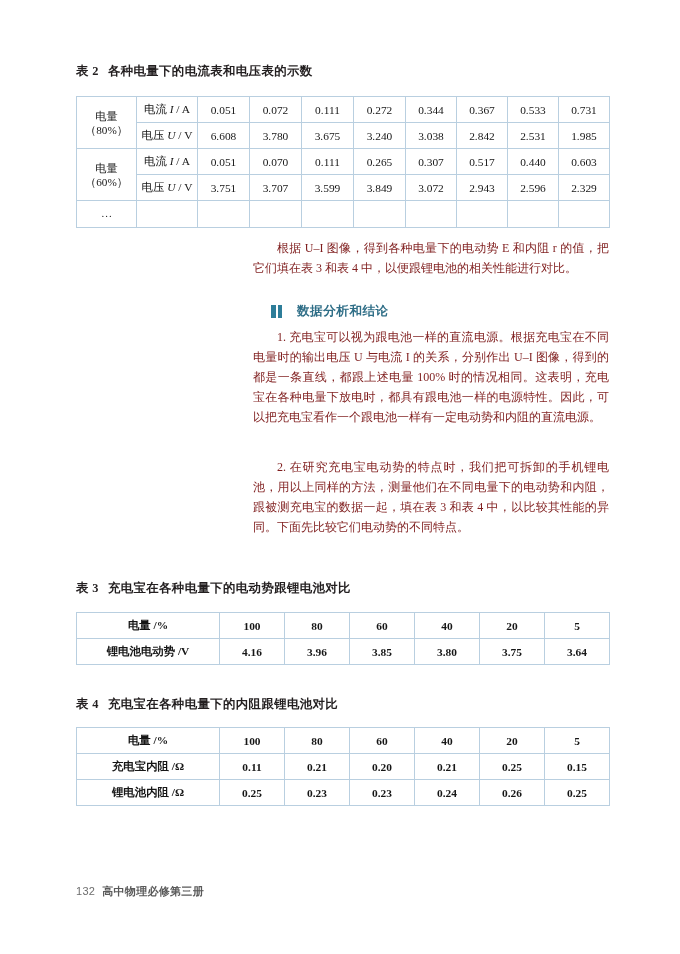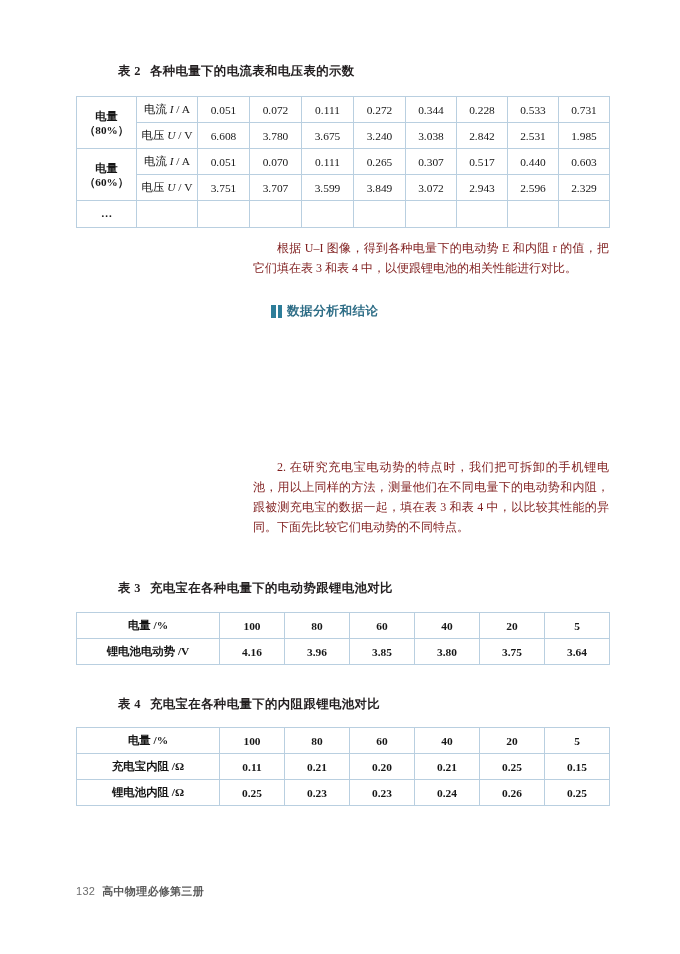--- a/index.html
+++ b/index.html
@@ -26,41 +26,41 @@
   
   .caption {
     position: absolute;
     font-family: "Liberation Serif", "DejaVu Serif", serif;
     font-weight: bold;
     font-size: 12.4px;
     letter-spacing: 0.4px;
     color: #231f20;
     white-space: nowrap;
   }
-  .caption .cap-num { margin-right: 9px; margin-left: 42px; }
+  .caption .cap-num { margin-right: 9px; }
 
   
   table.data {
     position: absolute;
     border-collapse: collapse;
     table-layout: fixed;
     font-family: "Liberation Serif", "DejaVu Serif", serif;
     font-size: 11.4px;
     color: #161616;
   }
   table.data td {
     border: 1px solid #b9cfe0;
     text-align: center;
     vertical-align: middle;
     padding: 0;
     background: #ffffff;
   }
   td.tint  { background: #ddeef8; }
   td.plain { background: #fbfdff; }
-  td.lbl   { background: #ddeef8; font-size: 11.2px; font-weight: bold; }
+  td.lbl   { background: #ddeef8; font-size: 11.2px; }
   td.rowhdr{ background: #ddeef8; }
 
   td .sub {
     display: block;
     line-height: 1.25;
   }
   .ital {
     font-style: italic;
     font-family: "Liberation Serif", "DejaVu Serif", serif;
   }
@@ -92,21 +92,21 @@
   .textcol p {
     margin: 0;
     text-indent: 2em;
   }
 
   .section-head {
     position: absolute;
     left: 271px;
     display: flex;
     align-items: center;
-    gap: 5px;
+    gap: 15px;
     font-family: "Liberation Serif", "DejaVu Serif", serif;
     font-weight: bold;
     font-size: 12.6px;
     color: #2f6e87;
     letter-spacing: 0.5px;
   }
   .head-mark {
     display: inline-block;
     width: 11px;
     height: 13px;
@@ -158,21 +158,21 @@
         <td class="lbl" rowspan="2">
           <span class="sub">电量</span>
           <span class="sub">（80%）</span>
         </td>
         <td class="rowhdr"><span>电流 </span><span class="ital">I</span><span> / A</span></td>
         <td class="tint">0.051</td>
         <td class="tint">0.072</td>
         <td class="tint">0.111</td>
         <td class="tint">0.272</td>
         <td class="tint">0.344</td>
-        <td class="tint">0.228</td>
+        <td class="tint">0.367</td>
         <td class="tint">0.533</td>
         <td class="tint">0.731</td>
       </tr>
       <tr>
         <td class="rowhdr"><span>电压 </span><span class="ital">U</span><span> / V</span></td>
         <td class="plain">6.608</td>
         <td class="plain">3.780</td>
         <td class="plain">3.675</td>
         <td class="plain">3.240</td>
         <td class="plain">3.038</td>
@@ -223,20 +223,23 @@
 
   <div class="textcol" style="top:238px;">
     <p>根据 U–I 图像，得到各种电量下的电动势 E 和内阻 r 的值，把它们填在表 3 和表 4 中，以便跟锂电池的相关性能进行对比。</p>
   </div>
 
   <div class="section-head" style="top:303px;">
     <span class="head-mark"></span>
     <span>数据分析和结论</span>
   </div>
 
+  <div class="textcol" style="top:327px;">
+    <p>1. 充电宝可以视为跟电池一样的直流电源。根据充电宝在不同电量时的输出电压 U 与电流 I 的关系，分别作出 U–I 图像，得到的都是一条直线，都跟上述电量 100% 时的情况相同。这表明，充电宝在各种电量下放电时，都具有跟电池一样的电源特性。因此，可以把充电宝看作一个跟电池一样有一定电动势和内阻的直流电源。</p>
+  </div>
 
   <div class="textcol" style="top:457px;">
     <p>2. 在研究充电宝电动势的特点时，我们把可拆卸的手机锂电池，用以上同样的方法，测量他们在不同电量下的电动势和内阻，跟被测充电宝的数据一起，填在表 3 和表 4 中，以比较其性能的异同。下面先比较它们电动势的不同特点。</p>
   </div>
 
   <div class="caption" style="left:76px; top:580px;">
     <span class="cap-num">表 3</span><span>充电宝在各种电量下的电动势跟锂电池对比</span>
   </div>
 
   <table class="data t34" id="table-3">

